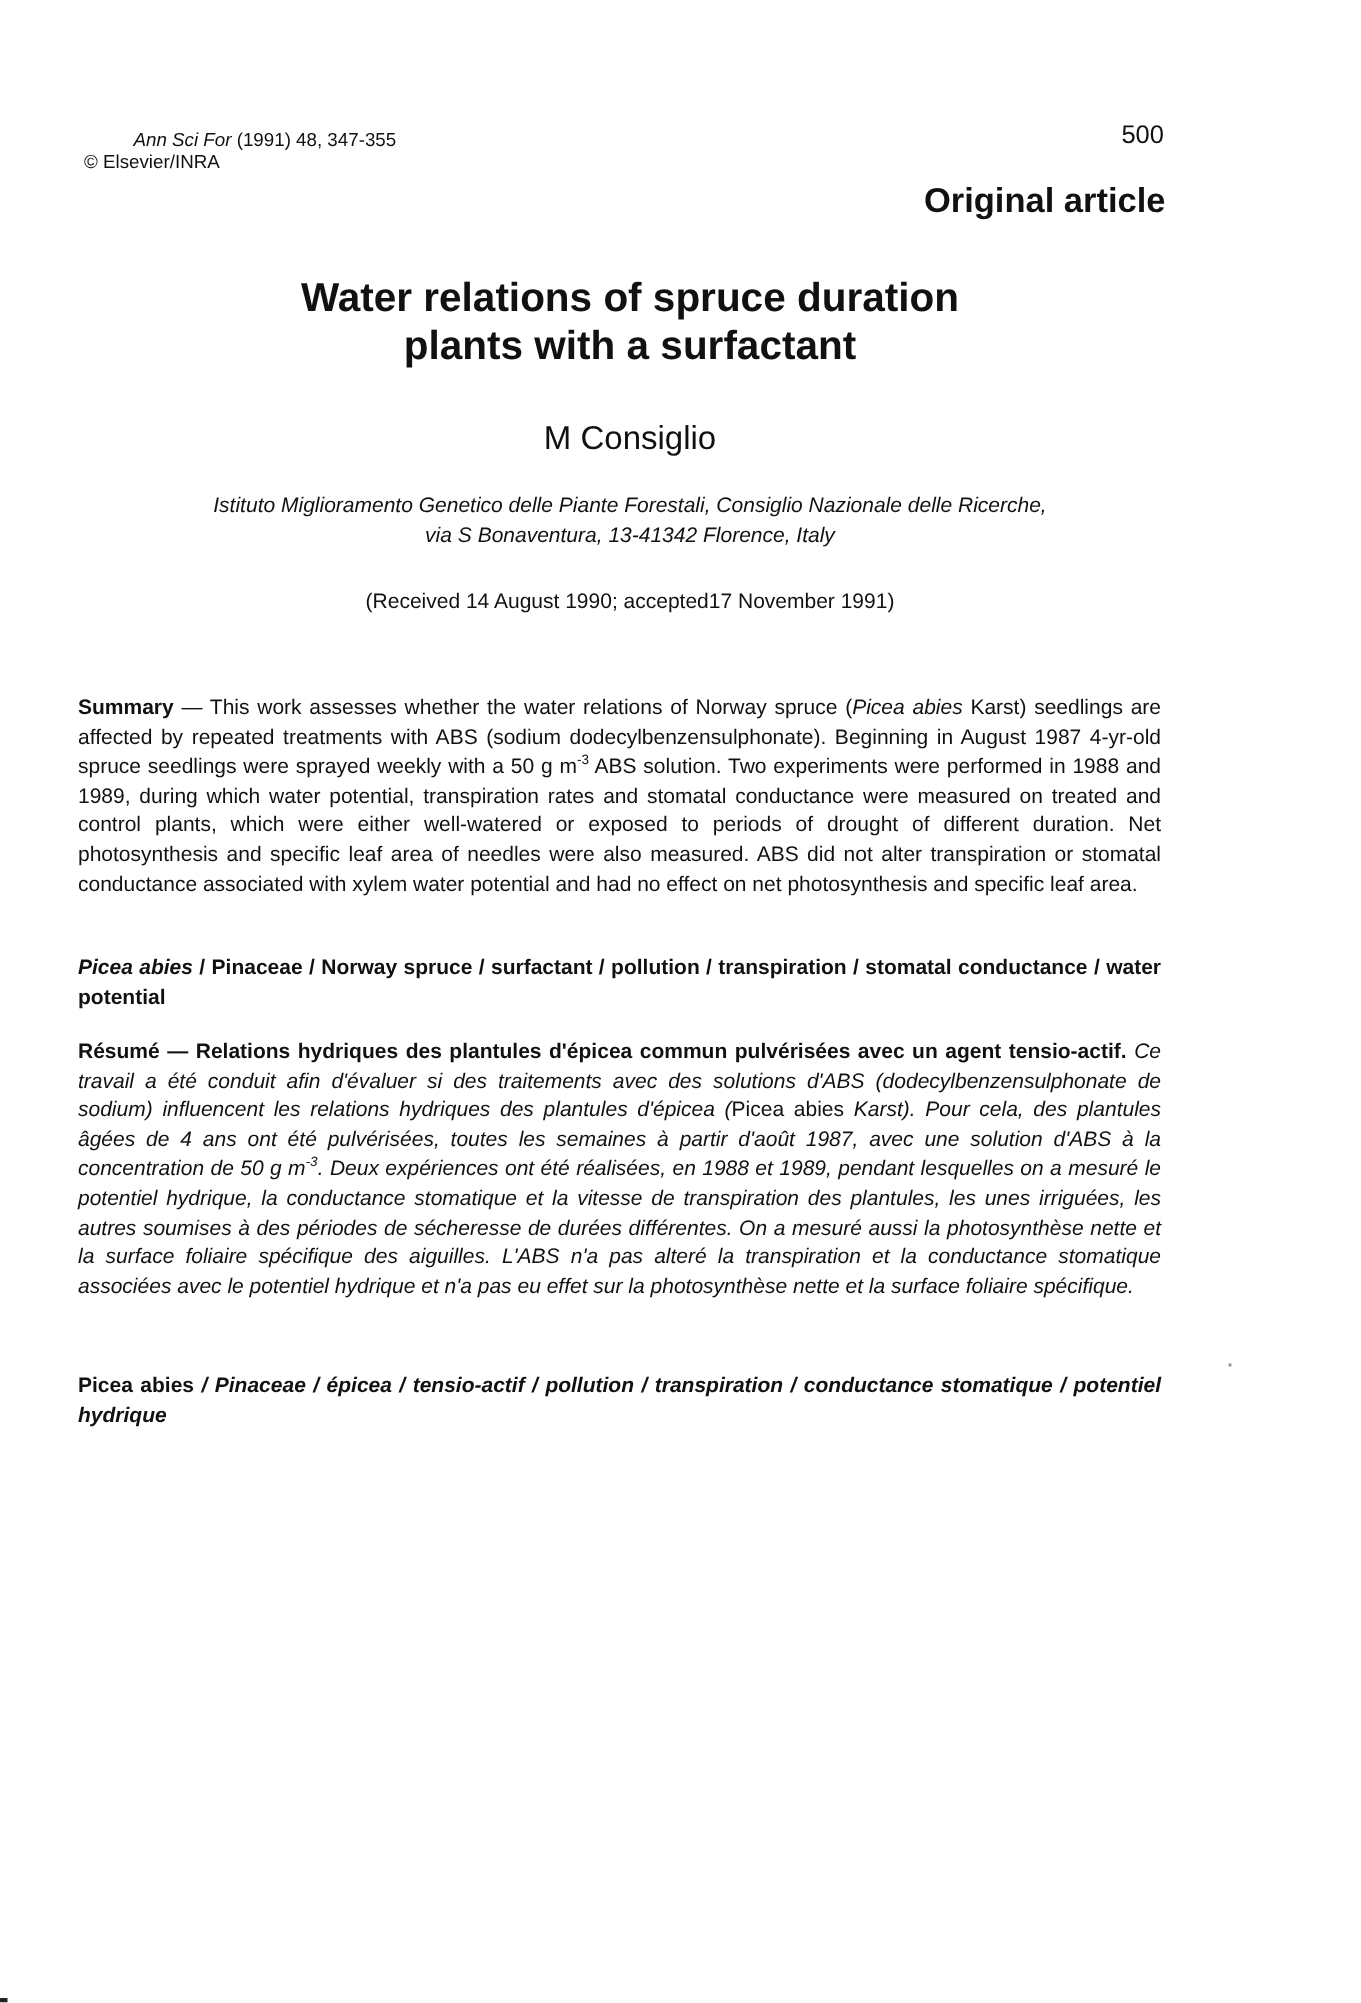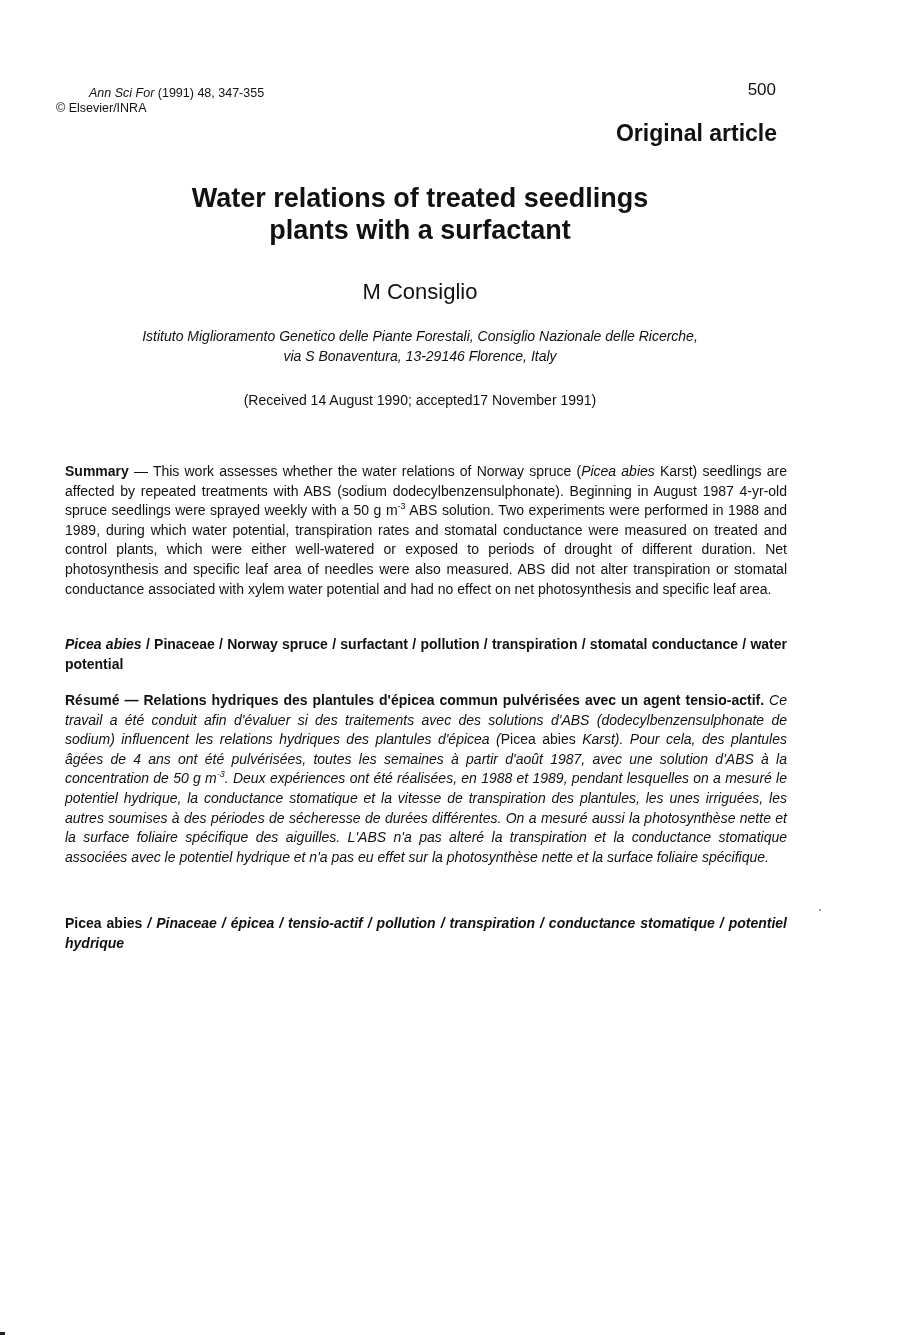--- a/index.html
+++ b/index.html
@@ -16,21 +16,21 @@
     left: 0; width: 840px; top: 182px; text-align: center;
     font-size: 27px; font-weight: bold; line-height: 32px;
   }
   .author { left: 0; width: 840px; top: 279px; text-align: center; font-size: 22px; }
   .affil {
     left: 0; width: 840px; top: 326px; text-align: center;
     font-size: 14px; font-style: italic; line-height: 20px;
   }
   .received { left: 0; width: 840px; top: 392px; text-align: center; font-size: 14px; }
   .para {
-    left: 65px; width: 722px; font-size: 14px; line-height: 19.6px;
+    left: 52px; width: 722px; font-size: 14px; line-height: 19.6px;
     text-align: justify; hyphens: manual;
   }
   .para b { font-weight: bold; }
   .summary { top: 462px; }
   .keywords-en { top: 635px; font-weight: bold; }
   .resume { top: 691px; }
   .resume .it { font-style: italic; }
   .keywords-fr { top: 914px; font-weight: bold; }
   .keywords-fr .it, .keywords-en .it { font-style: italic; }
   sup { font-size: 9px; vertical-align: super; line-height: 0; }
@@ -42,29 +42,29 @@
 
 <div class="abs journal">
   <div><i>Ann Sci For</i><span> (1991) 48, 347-355</span></div>
   <div>© Elsevier/INRA</div>
 </div>
 
 <div class="abs pagenum">500</div>
 <div class="abs article-type">Original article</div>
 
 <div class="abs title">
-  <div>Water relations of treated seedlings</div>
+  <div>Water relations of spruce duration</div>
   <div>plants with a surfactant</div>
 </div>
 
 <div class="abs author">M Consiglio</div>
 
 <div class="abs affil">
   <div>Istituto Miglioramento Genetico delle Piante Forestali, Consiglio Nazionale delle Ricerche,</div>
-  <div>via S Bonaventura, 13-29146  Florence, Italy</div>
+  <div>via S Bonaventura, 13-41342  Florence, Italy</div>
 </div>
 
 <div class="abs received">(Received 14 August 1990; accepted17 November 1991)</div>
 
 <div class="abs para summary"><b>Summary</b><span> — </span><span>This work assesses whether the water relations of Norway spruce (</span><i>Picea abies</i><span> Karst) seedlings are affected by repeated treatments with ABS (sodium dodecylbenzensulphonate). Begin­ning in August 1987 4-yr-old spruce seedlings were sprayed weekly with a 50 g m</span><sup>-3</sup><span> ABS solution. Two experiments were performed in 1988 and 1989, during which water potential, transpiration rates and stomatal conductance were measured on treated and control plants, which were either well-watered or exposed to periods of drought of different duration. Net photosynthesis and specific leaf area of needles were also measured. ABS did not alter transpiration or stomatal conductance asso­ciated with xylem water potential and had no effect on net photosynthesis and specific leaf area.</span></div>
 
 <div class="abs para keywords-en"><span class="it">Picea abies</span><span> / Pinaceae / Norway spruce / surfactant / pollution / transpiration / stomatal con­ductance / water potential</span></div>
 
 <div class="abs para resume"><b>Résumé</b><b> — </b><b>Relations hydriques des plantules d'épicea commun pulvérisées avec un agent tensio-actif.</b><span class="it"> Ce travail a été conduit afin d'évaluer si des traitements avec des solutions d'ABS (do­decylbenzensulphonate de sodium) influencent les relations hydriques des plantules d'épicea (</span><span>Picea abies</span><span class="it"> Karst). Pour cela, des plantules âgées de 4 ans ont été pulvérisées, toutes les semaines à partir d'août 1987, avec une solution d'ABS à la concentration de 50 g m</span><sup class="it">-3</sup><span class="it">. Deux expériences ont été réalisées, en 1988 et 1989, pendant lesquelles on a mesuré le potentiel hydrique, la conduc­tance stomatique et la vitesse de transpiration des plantules, les unes irriguées, les autres soumises à des périodes de sécheresse de durées différentes. On a mesuré aussi la photosynthèse nette et la surface foliaire spécifique des aiguilles. L'ABS n'a pas alteré la transpiration et la conductance sto­matique associées avec le potentiel hydrique et n'a pas eu effet sur la photosynthèse nette et la sur­face foliaire spécifique.</span></div>
 

